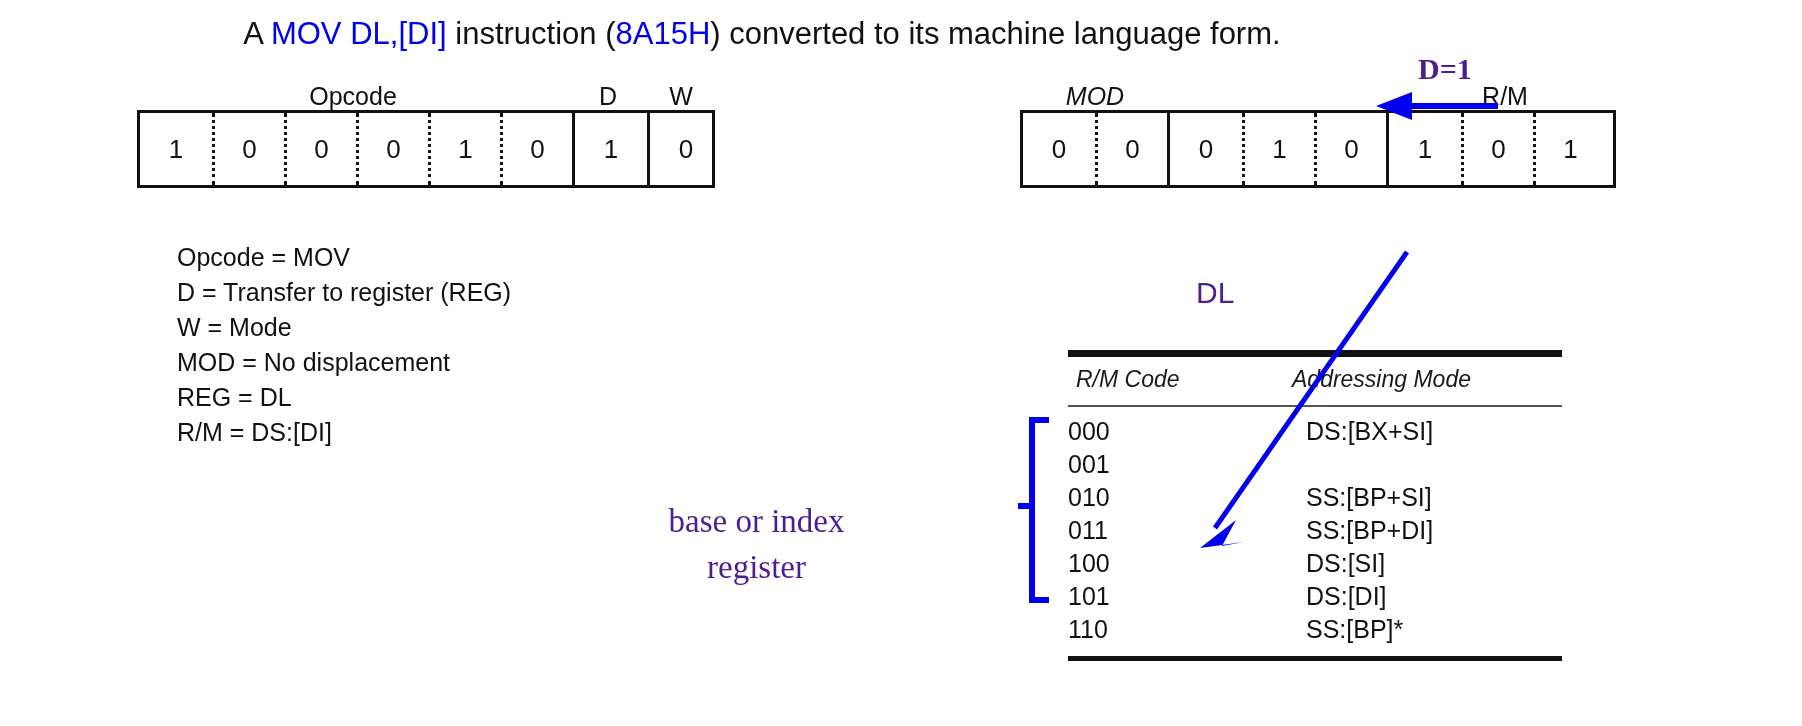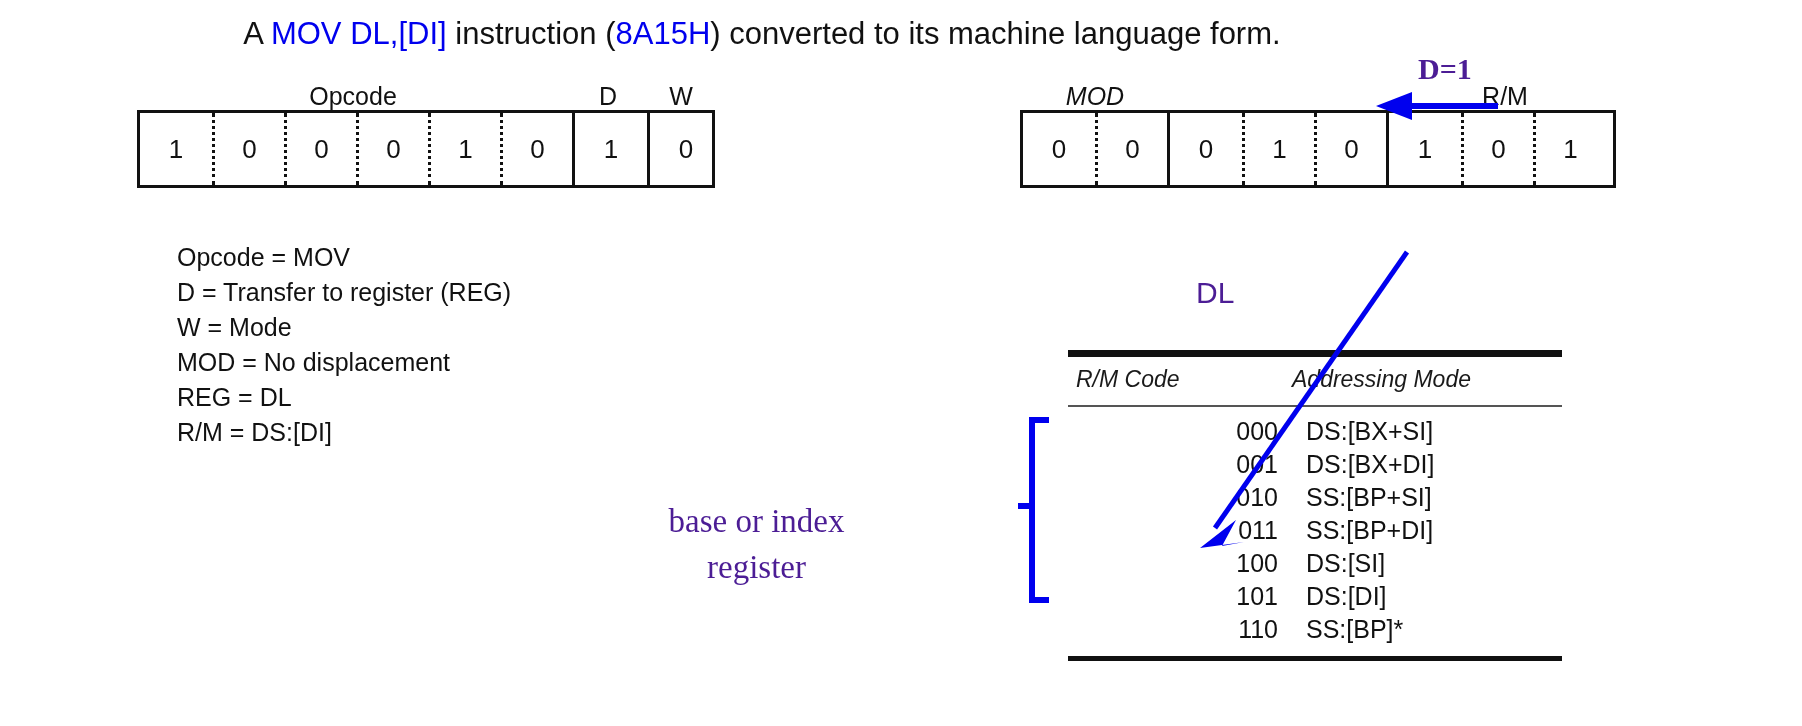--- a/index.html
+++ b/index.html
@@ -151,21 +151,21 @@
   }
   #rmtable .hdr .c1 { width: 210px; text-align: left; padding-left: 8px; }
   #rmtable .hdr .c2 { flex: 1; text-align: left; padding-left: 6px; }
   #rmtable .rows { padding-top: 8px; padding-bottom: 6px; }
   #rmtable .row {
     display: flex;
     font-size: 25px;
     line-height: 33px;
     color: #111;
   }
-  #rmtable .row .c1 { width: 210px; text-align: right; }
+  #rmtable .row .c1 { width: 210px; text-align: left; }
   #rmtable .row .c2 { flex: 1; text-align: left; padding-left: 28px; }
 
   
   #overlay {
     position: absolute;
     left: 0; top: 0;
     width: 1802px;
     height: 726px;
     pointer-events: none;
   }
@@ -253,21 +253,20 @@
 
   <div class="midrule"></div>
 
   <div class="rows">
     <div class="row">
       <div class="c1">000</div>
       <div class="c2">DS:[BX+SI]</div>
     </div>
     <div class="row">
       <div class="c1">001</div>
-      <div class="c2">DS:[BX+DI]</div>
     </div>
     <div class="row">
       <div class="c1">010</div>
       <div class="c2">SS:[BP+SI]</div>
     </div>
     <div class="row">
       <div class="c1">011</div>
       <div class="c2">SS:[BP+DI]</div>
     </div>
     <div class="row">

